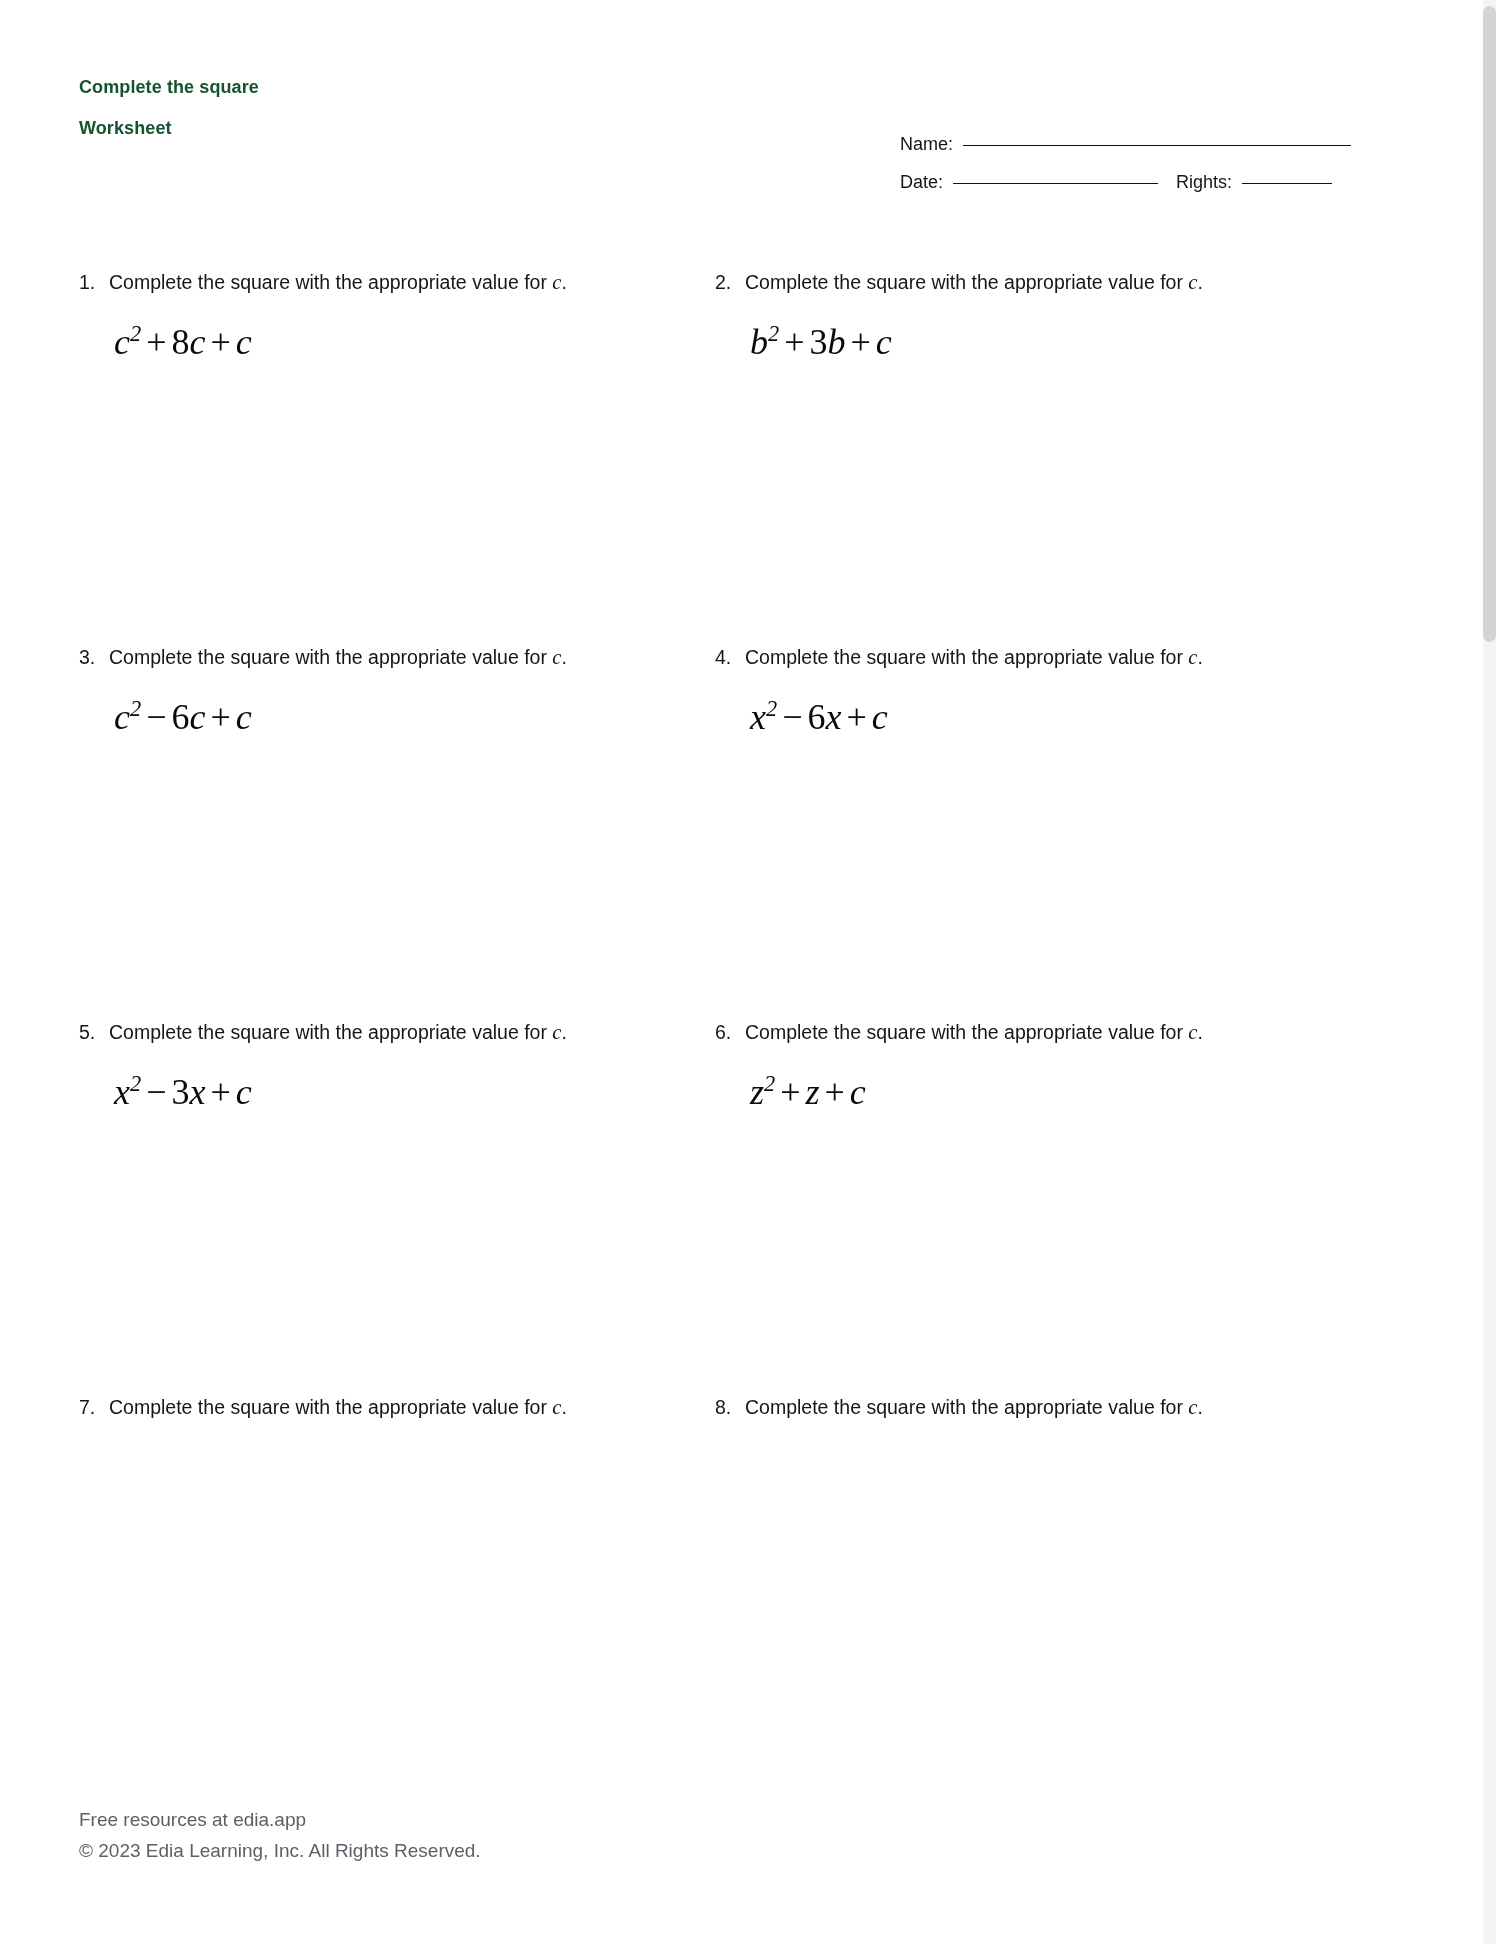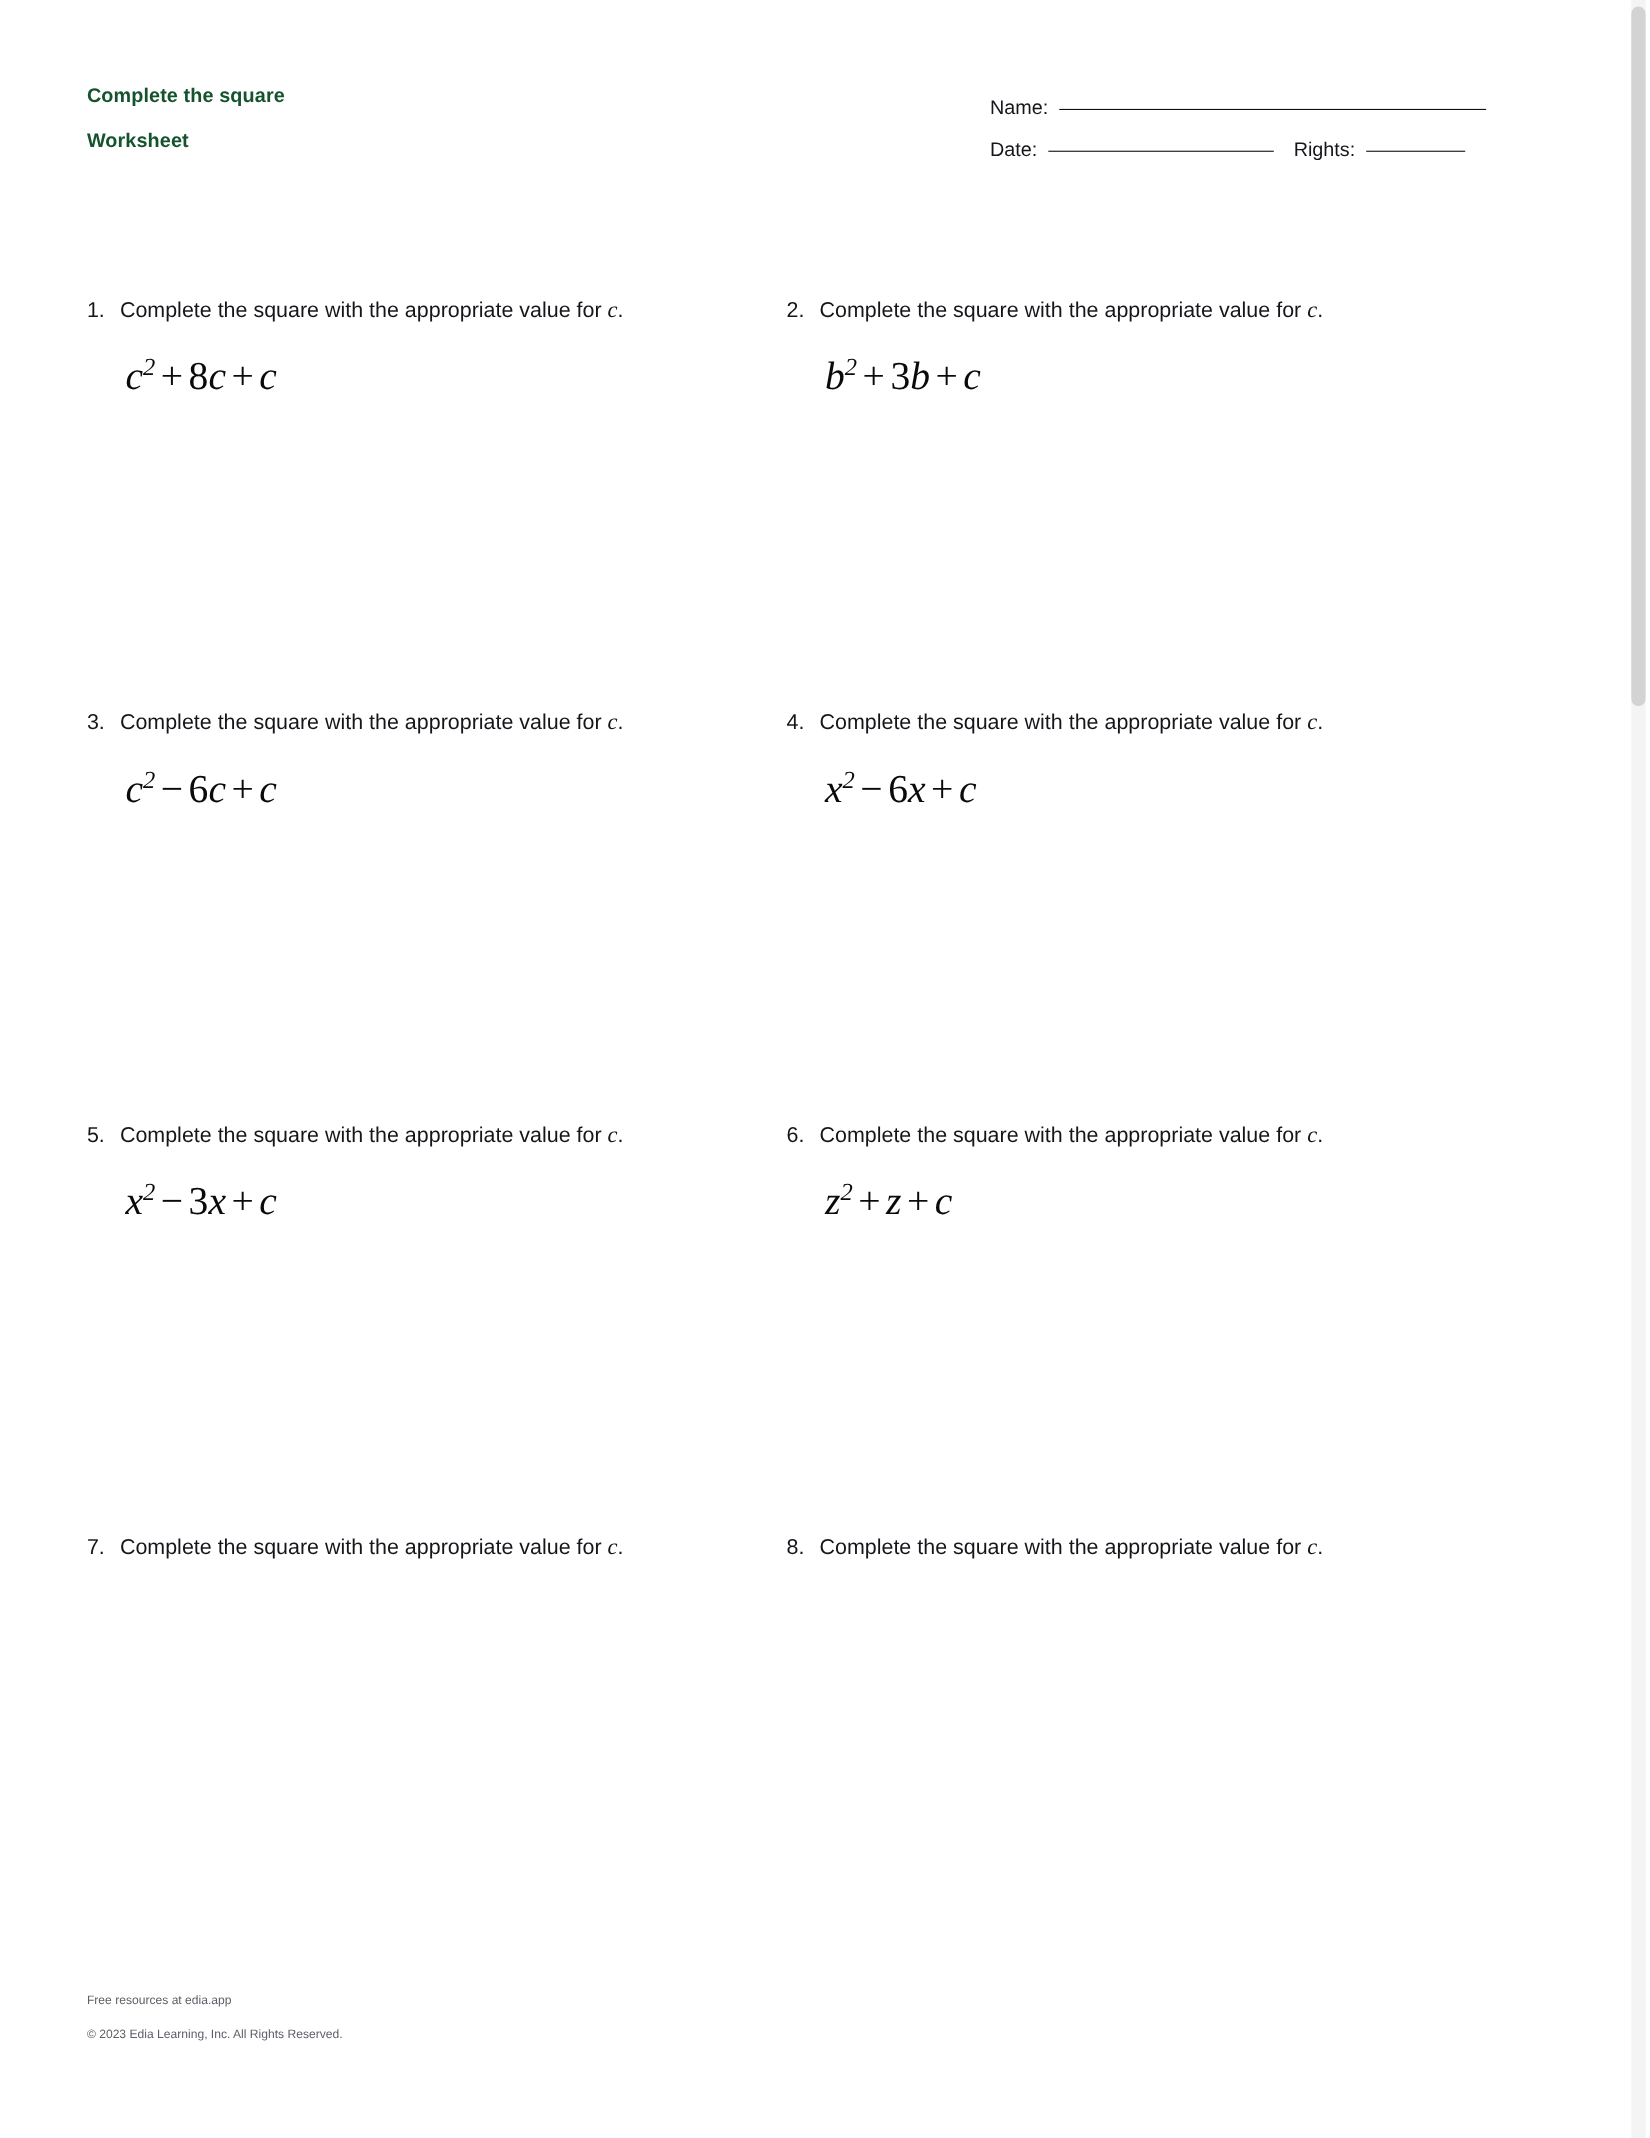--- a/index.html
+++ b/index.html
@@ -70,21 +70,21 @@
     top: 88px;
     width: 510px;
     font-size: 18px;
     color: #15161a;
   }
   .meta-row {
     display: flex;
     align-items: baseline;
     height: 38px;
   }
-  .meta-label { white-space: nowrap; }
+  .meta-label { white-space: nowrap; margin-top: 46px; }
   .rule {
     display: inline-block;
     border-bottom: 1.8px solid #111111;
     margin-left: 10px;
     margin-right: 4px;
     position: relative;
     top: -4px;
   }
   .rule-name  { width: 388px; }
   .rule-date  { width: 205px; }
@@ -158,21 +158,21 @@
     font-style: italic;
     vertical-align: super;
     line-height: 0;
   }
 
   
   .footer {
     position: absolute;
     left: 79px;
     bottom: 78px;
-    font-size: 11px;
+    font-size: 19px;
     line-height: 31px;
     color: #5b5f66;
   }
   .footer-line { display: block; white-space: nowrap; }
 </style>
 </head>
 <body>
 
 <div class="page">
 

